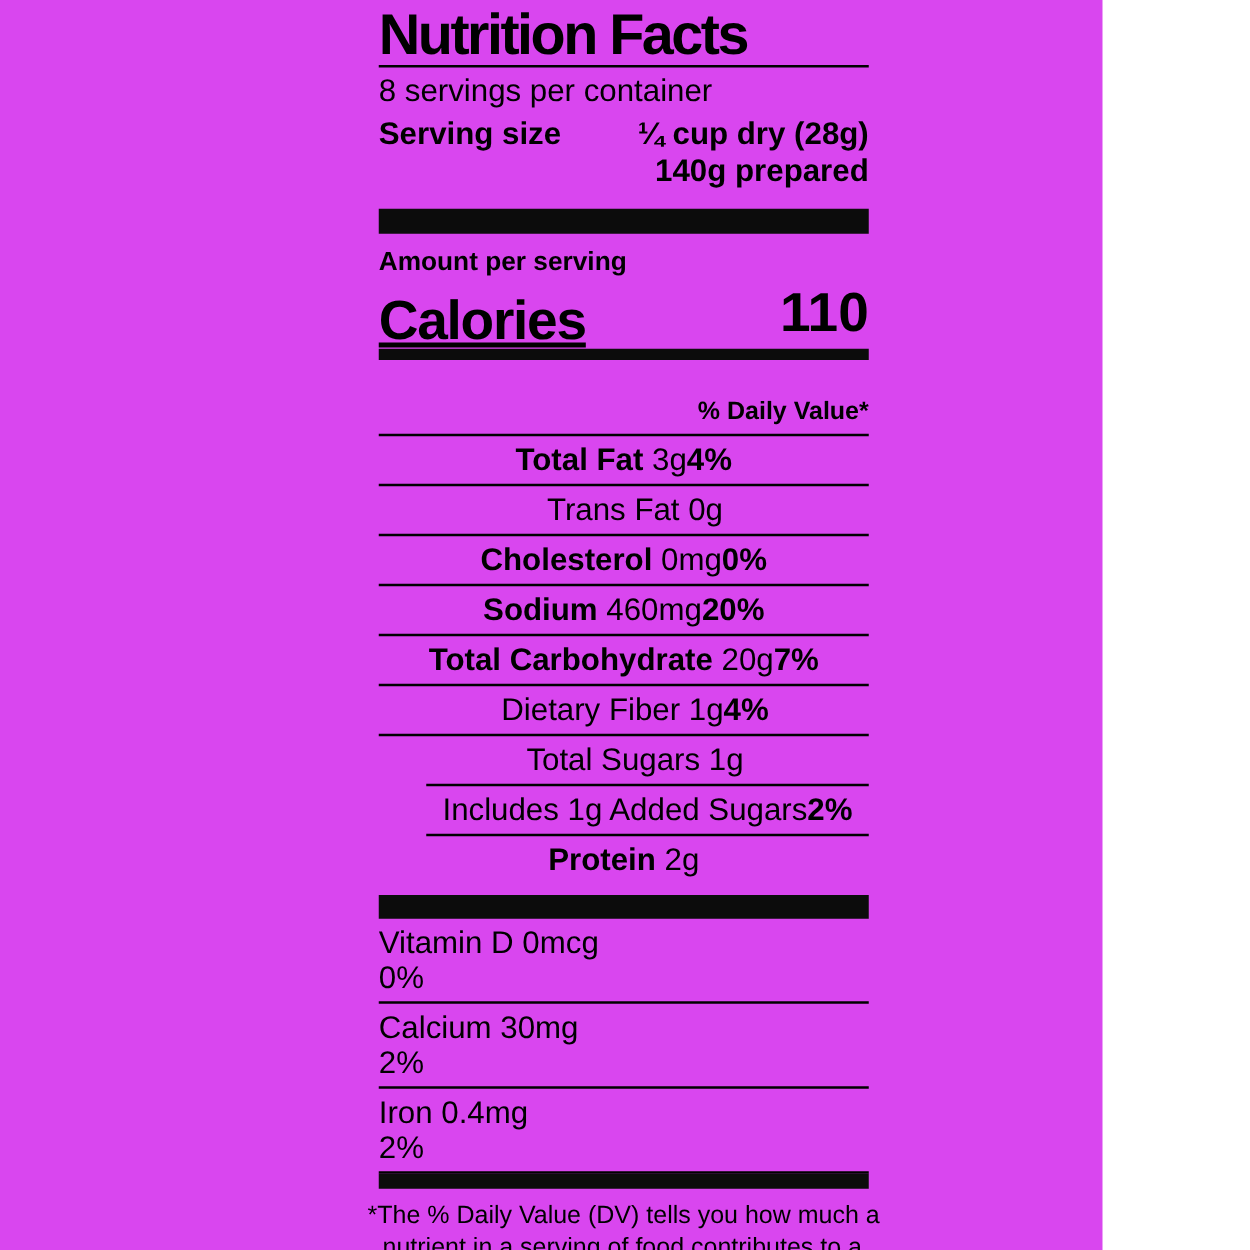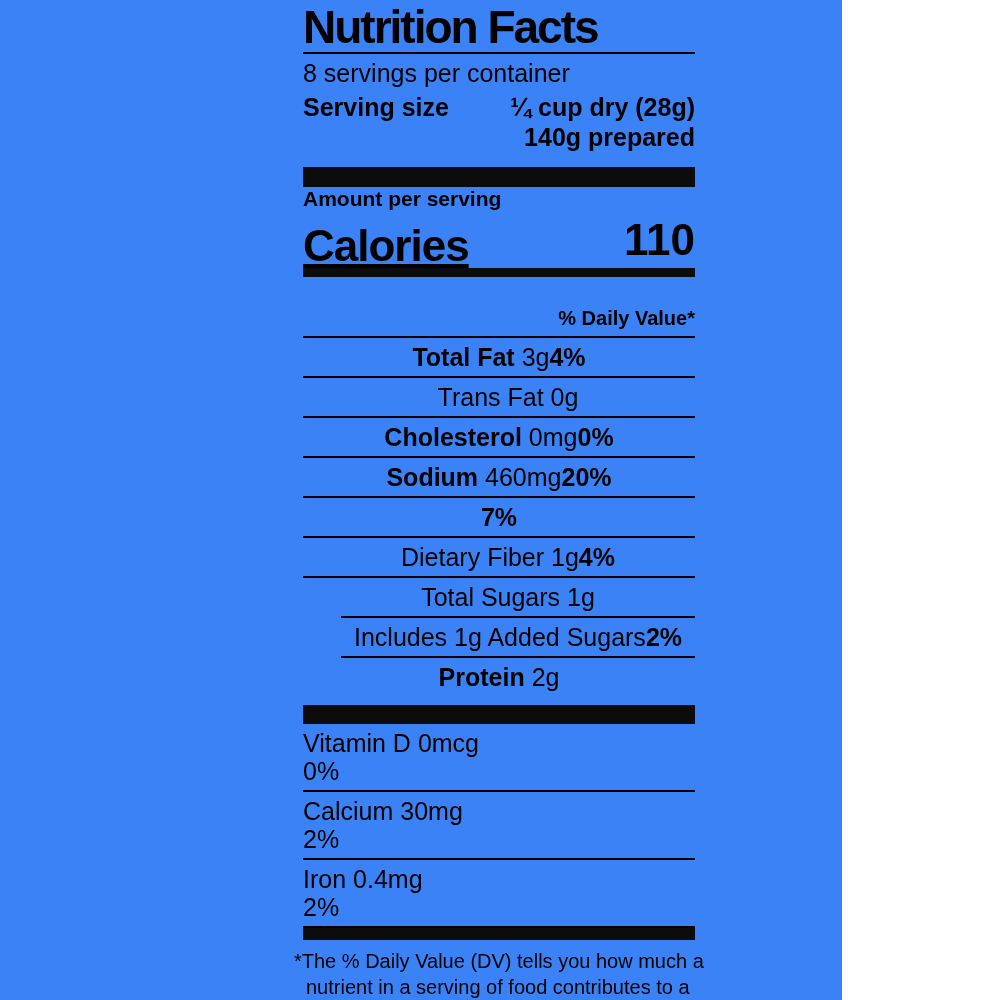--- a/index.html
+++ b/index.html
@@ -6,22 +6,23 @@
     margin: 0;
     padding: 0;
     background: #ffffff;
     font-family: "Liberation Sans", sans-serif;
     color: #000;
   }
   #canvas {
     position: relative;
     width: 842px;
     height: 1000px;
-    background: #3b82f6;
+    background: #d946ef;
     overflow: hidden;
+    padding-left: 40px;
   }
   #label {
     position: absolute;
     left: 303px;
     top: 4px;
     width: 392px;
   }
   .title {
     font-size: 46px;
     line-height: 46px;
@@ -50,20 +51,21 @@
     width: 100%;
   }
   .bar-thick { height: 20px; margin-top: 15px; }
   .bar-medium { height: 9px; margin-top: 2px; }
   .bar-thick2 { height: 19px; margin-top: 9px; }
   .bar-final { height: 12px; }
   .amount-per-serving {
     font-size: 21px;
     line-height: 23px;
     font-weight: bold;
+    margin-top: 11px;
   }
   .calories-row {
     display: flex;
     justify-content: space-between;
     align-items: flex-end;
     margin-top: 4px;
   }
   .calories-label {
     font-size: 44px;
     line-height: 40px;
@@ -167,20 +169,21 @@
       <span class="nm"><span class="b">Cholesterol</span> <span>0mg</span></span>
       <span class="dvb">0%</span>
     </div>
 
     <div class="row">
       <span class="nm"><span class="b">Sodium</span> <span>460mg</span></span>
       <span class="dvb">20%</span>
     </div>
 
     <div class="row">
+      <span class="nm"><span class="b">Total Carbohydrate</span> <span>20g</span></span>
       <span class="dvb">7%</span>
     </div>
 
     <div class="row">
       <span class="nm i1"><span>Dietary Fiber</span> <span>1g</span></span>
       <span class="dvb">4%</span>
     </div>
 
     <div class="row no-border">
       <span class="nm i1"><span>Total Sugars</span> <span>1g</span></span>

